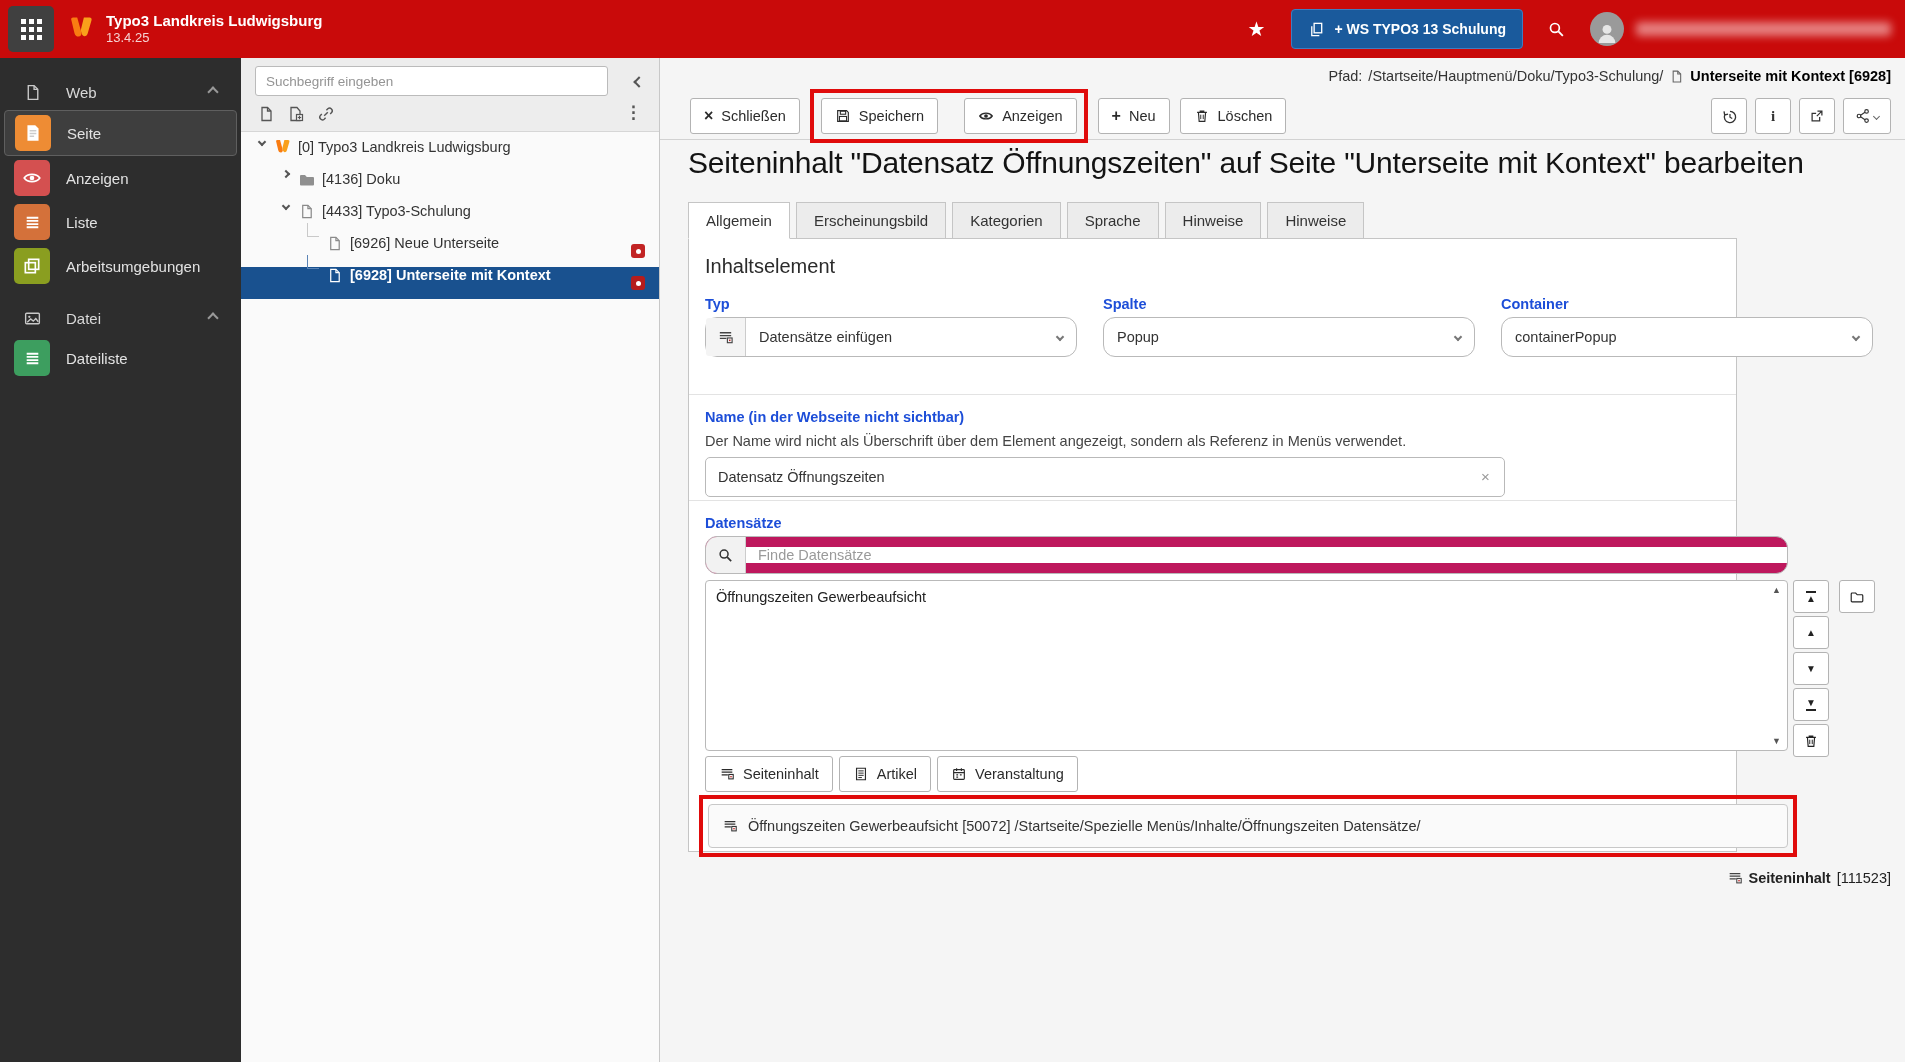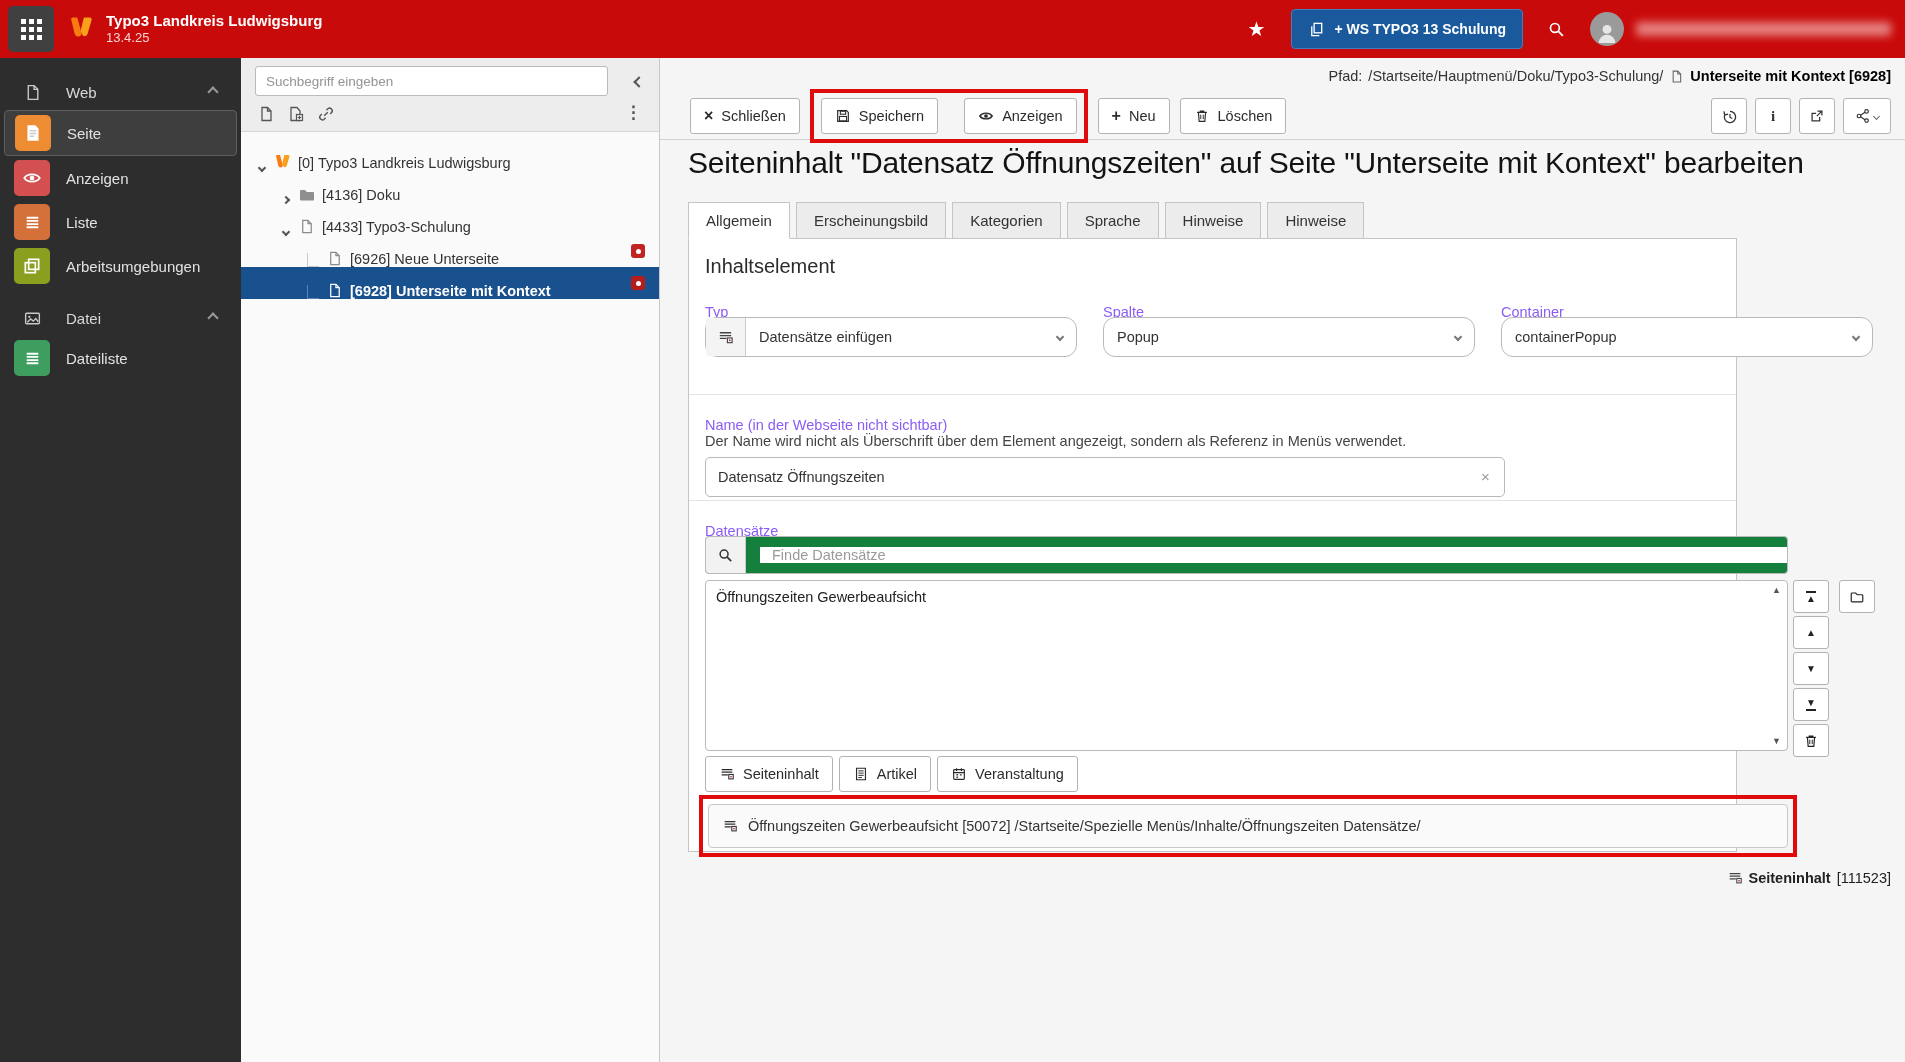--- a/index.html
+++ b/index.html
@@ -60,21 +60,21 @@
   .pt-search { position:absolute; left:14px; top:8px; width:353px; height:30px;
     border:1px solid #bbb; border-radius:3px; background:#fff; font-size:13.5px;
     padding:0 10px; color:#333; font-family:inherit; }
   .pt-search::placeholder { color:#949494; }
   .pt-collapse { position:absolute; right:16px; top:20px; cursor:pointer; border-color:#555; }
   .pt-icons { position:absolute; left:16px; top:47px; display:flex; gap:12px; color:#555; }
   .pt-icons .tico { cursor:pointer; }
   .pt-dots { position:absolute; right:17px; top:44px; font-size:17px; font-weight:bold;
     color:#555; cursor:pointer; }
   .tree { position:absolute; left:0; top:81px; right:0; }
-  .trow { height:32px; display:flex; align-items:flex-end; font-size:14.5px; color:#333;
+  .trow { height:32px; display:flex; align-items:flex-start; font-size:14.5px; color:#333;
     cursor:pointer; position:relative; }
   .trow .tchev { width:10px; display:flex; justify-content:center; }
   .trow .tchev .chev { width:6px; height:6px; border-color:#555; }
   .trow .nico { margin:0 7px 0 7px; display:flex; }
   .trow.sel { background:#19518f; color:#fff; font-weight:bold; }
   .badge { position:absolute; right:14px; top:9px; width:14px; height:14px;
     background:#c22424; border-radius:3px; display:flex; align-items:center; justify-content:center; }
   .badge i { width:5px; height:5px; background:#fff; border-radius:50%; }
   .conn { width:12px; height:14px; border-left:1px solid #c9c9c9; border-bottom:1px solid #c9c9c9;
     margin:-12px 0 0 0; }
@@ -102,34 +102,34 @@
   .pagetitle { position:absolute; top:88px; left:28px; font-size:30px; color:#131313;
     letter-spacing:-0.2px; }
   .tabs { position:absolute; top:144px; left:28px; display:flex; gap:6px; z-index:2; }
   .tab { height:37px; padding:0 17px; display:flex; align-items:center; font-size:15px;
     color:#333; background:#ececec; border:1px solid #c5c5c5; cursor:pointer; }
   .tab.active { background:#fff; border-bottom-color:#fff; }
 
   .panel { position:absolute; top:180px; left:28px; width:1049px; height:614px;
     background:#fff; border:1px solid #c5c5c5; }
   .sect-h { position:absolute; left:16px; top:16px; font-size:20px; color:#2b2b2b; }
-  .flabel { position:absolute; font-size:14.5px; font-weight:normal; color:#8b5cf6;margin-top:8px; }
+  .flabel { position:absolute; font-size:14.5px; font-weight:bold; color:#1d4ed8; }
   .select { position:absolute; height:40px; background:#fff; border:1px solid #b9b9b9;
     border-radius:12px; display:flex; align-items:center; font-size:14.5px; color:#333; cursor:pointer; }
   .select .pre { width:40px; height:100%; background:#f4f4f4; border-right:1px solid #ccc;
     border-radius:3px 0 0 3px; display:flex; align-items:center; justify-content:center; color:#444; }
   .select .val { margin-left:13px; }
   .select .chev { position:absolute; right:13px; width:6px; height:6px; border-color:#777; }
   .divider { position:absolute; left:0; right:0; border-top:1px solid #e3e3e3; }
   .fdesc { position:absolute; font-size:14.5px; color:#444; }
   .txtinput { position:absolute; height:40px; border:1px solid #b9b9b9; border-radius:5px;
     background:#fff; font-size:14.5px; color:#333; padding:0 34px 0 12px; font-family:inherit; }
   .clearx { position:absolute; font-size:15px; color:#999; cursor:pointer; }
-  .searchwrap { position:absolute; height:38px; border:1px solid #b9b9b9; border-radius:4px;
-    background:#15803d; display:flex; align-items:center; overflow:hidden;gap:14px; }
+  .searchwrap { position:absolute; height:38px; border:1px solid #b9b9b9; border-radius:12px;
+    background:#be185d; display:flex; align-items:center; overflow:hidden; }
   .searchwrap .pre { width:40px; height:100%; background:#f2f2f2; border-right:1px solid #ccc;
     display:flex; align-items:center; justify-content:center; color:#333; }
   .searchwrap input { flex:1; border:none; outline:none; font-size:14.5px; padding:0 12px;
     color:#333; font-family:inherit; }
   .searchwrap input::placeholder { color:#9a9a9a; }
   .listbox { position:absolute; border:1px solid #b9b9b9; border-radius:4px; background:#fff; }
   .listbox .opt { padding:8px 10px; font-size:14.5px; color:#222; cursor:pointer; }
   .scrollar { position:absolute; right:6px; font-size:9px; color:#555; cursor:pointer; }
   .sortcol { position:absolute; display:flex; flex-direction:column; gap:3px; }
   .sbtn { width:36px; height:33px; background:#fff; border:1px solid #b3b3b3; border-radius:3px;

